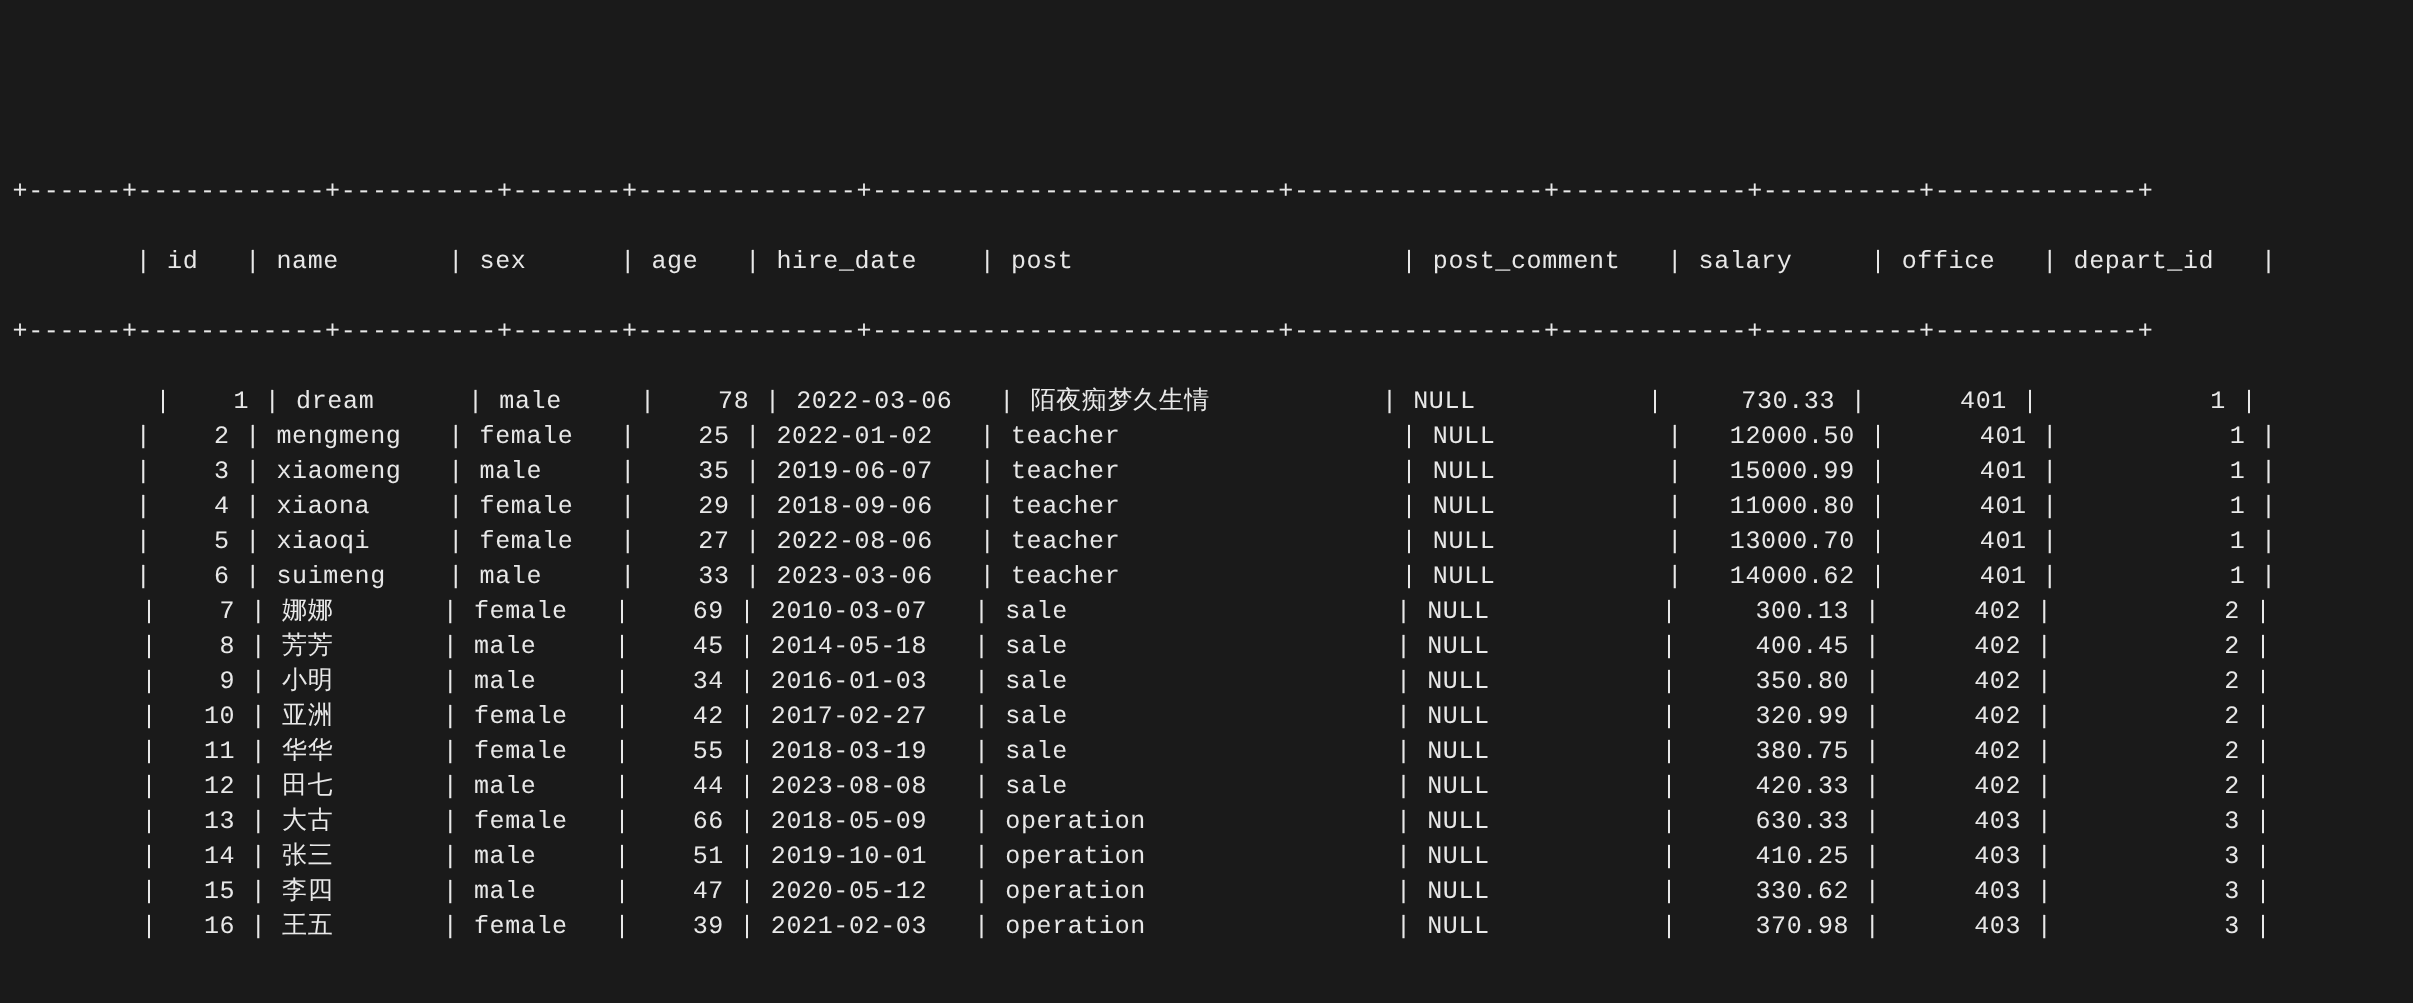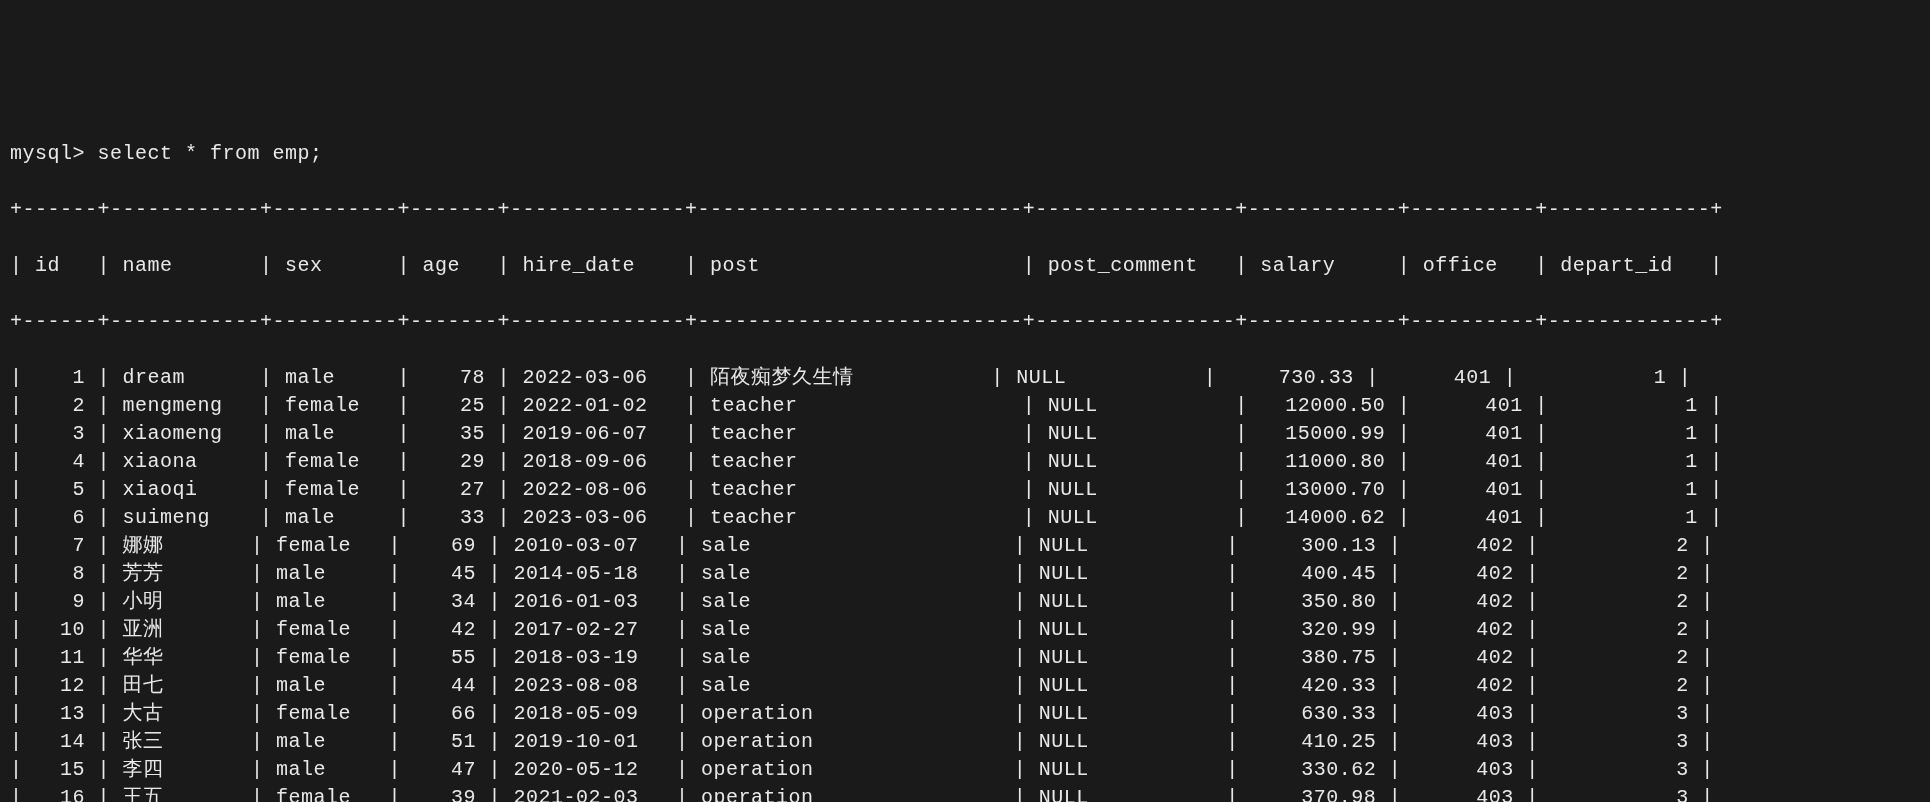--- a/index.html
+++ b/index.html
@@ -21,29 +21,29 @@
       padding: 0 10px;
     }
     .prompt-line {
       color: #e8e8e8;
     }
     .border-line {
       color: #e8e8e8;
     }
     .data-line {
       color: #e8e8e8;
+      text-align: center;
     }
   </style>
 </head>
 <body>
 
 
 
 <div class="terminal">
-<div class="prompt-line">mysql&gt; select * from emp;</div>
 <div class="border-line" id="border-top">+------+------------+----------+-------+--------------+--------------------------+----------------+------------+----------+-------------+</div>
 <div class="data-line" id="header-row">| id   | name       | sex      | age   | hire_date    | post                     | post_comment   | salary     | office   | depart_id   |</div>
 <div class="border-line" id="border-mid">+------+------------+----------+-------+--------------+--------------------------+----------------+------------+----------+-------------+</div>
 <div id="rows-container"><div class="data-line">|    1 | dream      | male     |    78 | 2022-03-06   | 陌夜痴梦久生情           | NULL           |     730.33 |      401 |           1 |</div><div class="data-line">|    2 | mengmeng   | female   |    25 | 2022-01-02   | teacher                  | NULL           |   12000.50 |      401 |           1 |</div><div class="data-line">|    3 | xiaomeng   | male     |    35 | 2019-06-07   | teacher                  | NULL           |   15000.99 |      401 |           1 |</div><div class="data-line">|    4 | xiaona     | female   |    29 | 2018-09-06   | teacher                  | NULL           |   11000.80 |      401 |           1 |</div><div class="data-line">|    5 | xiaoqi     | female   |    27 | 2022-08-06   | teacher                  | NULL           |   13000.70 |      401 |           1 |</div><div class="data-line">|    6 | suimeng    | male     |    33 | 2023-03-06   | teacher                  | NULL           |   14000.62 |      401 |           1 |</div><div class="data-line">|    7 | 娜娜       | female   |    69 | 2010-03-07   | sale                     | NULL           |     300.13 |      402 |           2 |</div><div class="data-line">|    8 | 芳芳       | male     |    45 | 2014-05-18   | sale                     | NULL           |     400.45 |      402 |           2 |</div><div class="data-line">|    9 | 小明       | male     |    34 | 2016-01-03   | sale                     | NULL           |     350.80 |      402 |           2 |</div><div class="data-line">|   10 | 亚洲       | female   |    42 | 2017-02-27   | sale                     | NULL           |     320.99 |      402 |           2 |</div><div class="data-line">|   11 | 华华       | female   |    55 | 2018-03-19   | sale                     | NULL           |     380.75 |      402 |           2 |</div><div class="data-line">|   12 | 田七       | male     |    44 | 2023-08-08   | sale                     | NULL           |     420.33 |      402 |           2 |</div><div class="data-line">|   13 | 大古       | female   |    66 | 2018-05-09   | operation                | NULL           |     630.33 |      403 |           3 |</div><div class="data-line">|   14 | 张三       | male     |    51 | 2019-10-01   | operation                | NULL           |     410.25 |      403 |           3 |</div><div class="data-line">|   15 | 李四       | male     |    47 | 2020-05-12   | operation                | NULL           |     330.62 |      403 |           3 |</div><div class="data-line">|   16 | 王五       | female   |    39 | 2021-02-03   | operation                | NULL           |     370.98 |      403 |           3 |</div></div>
 
 
 </div>
 
 
 

